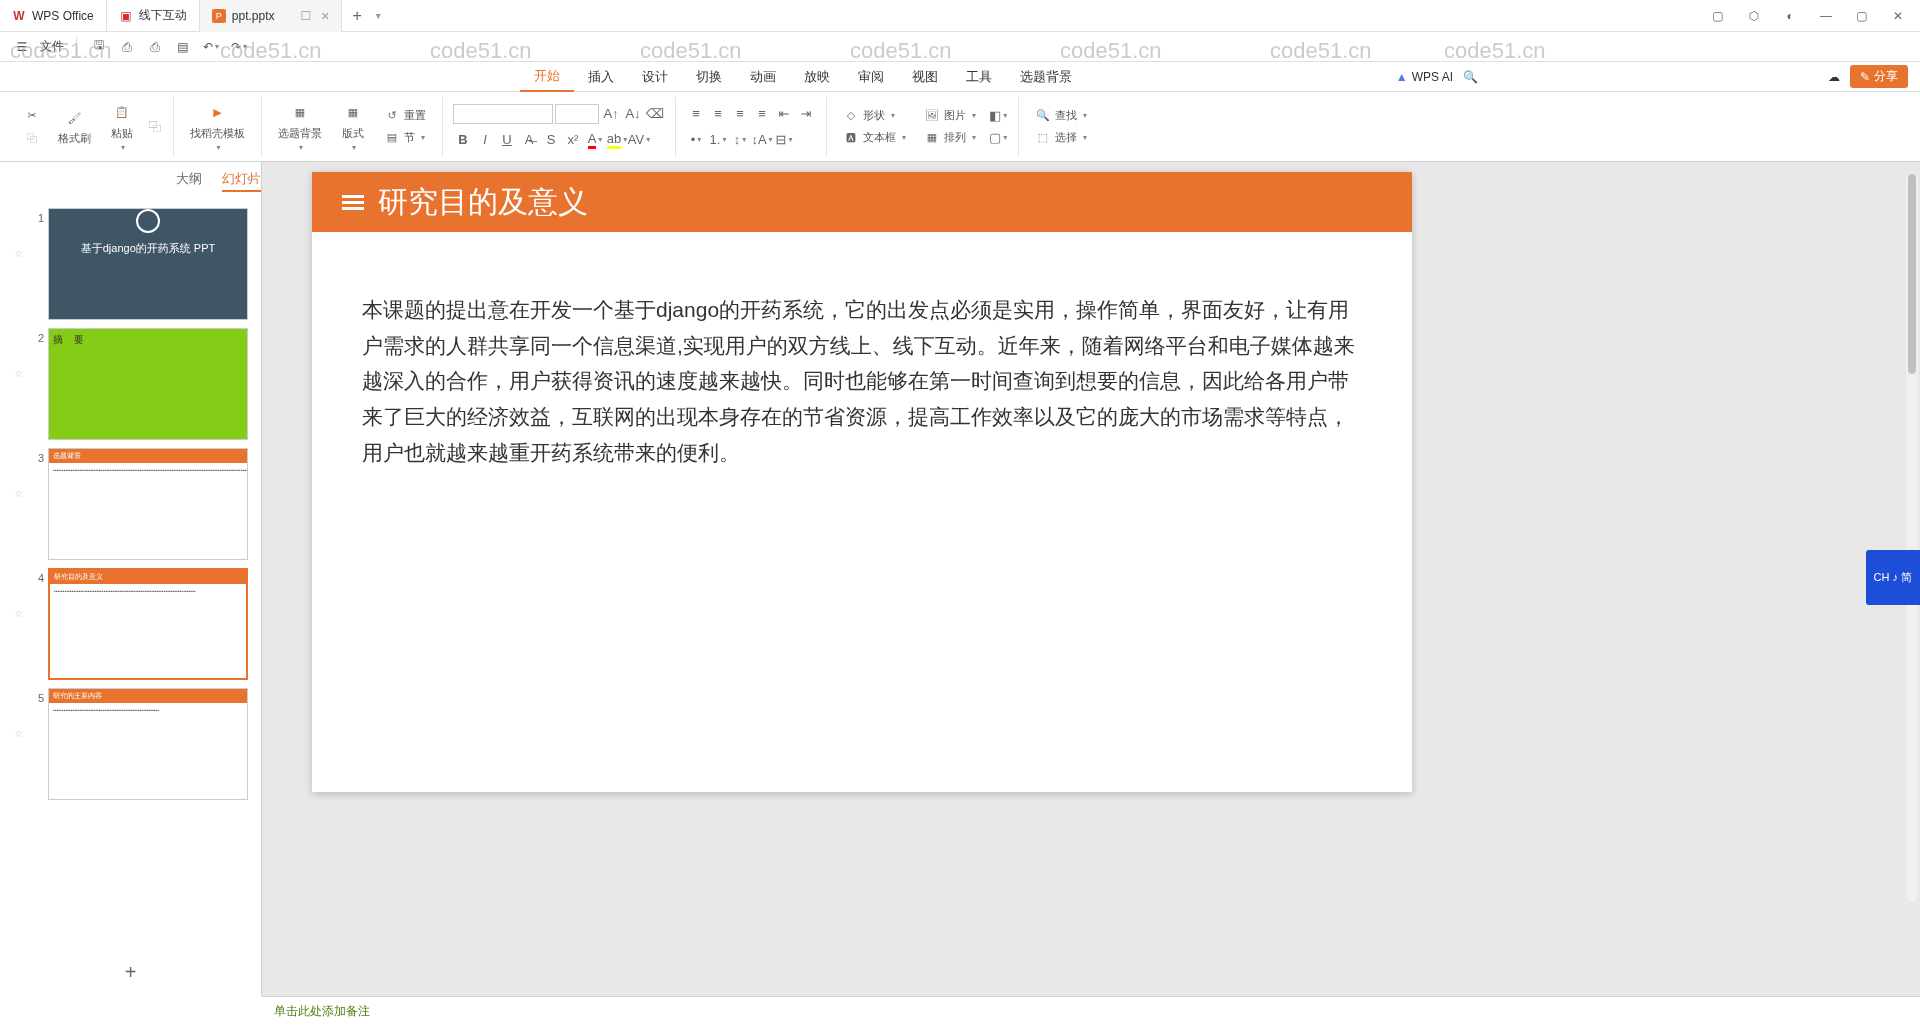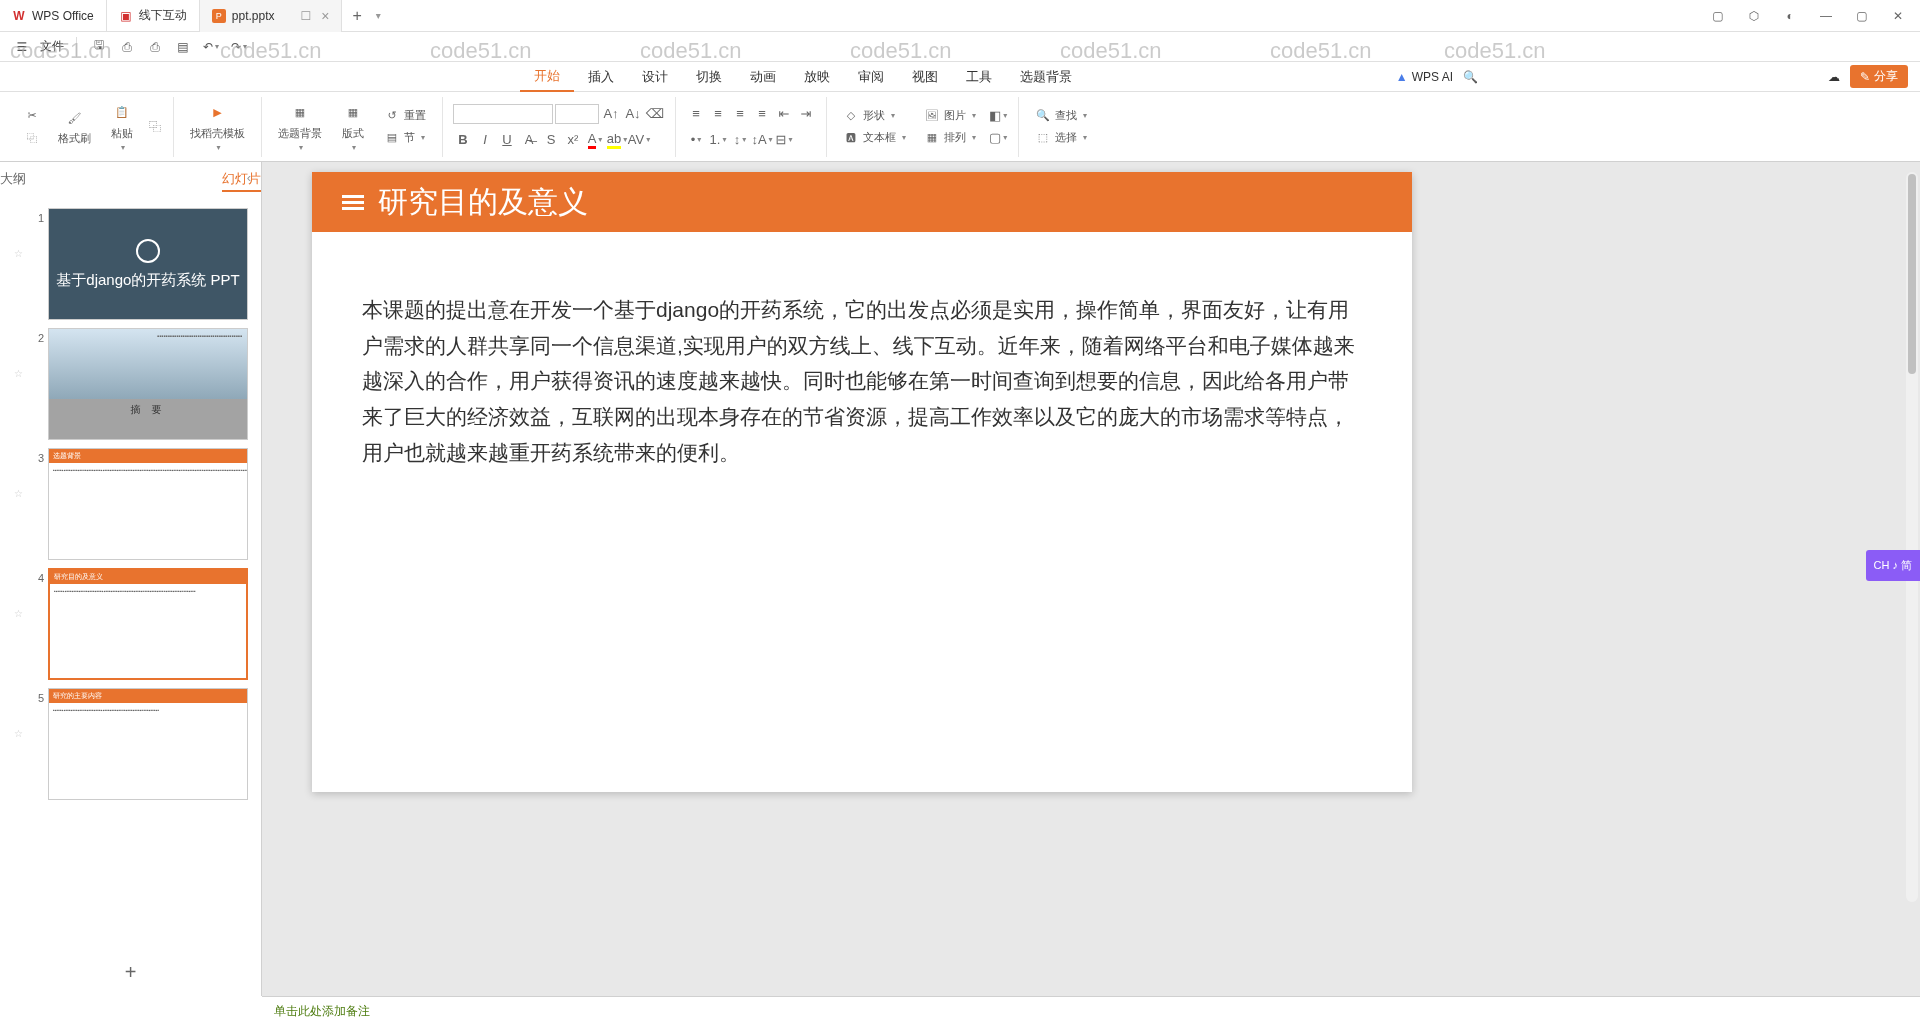--- a/index.html
+++ b/index.html
@@ -21,53 +21,53 @@
 .share-btn{background:#e8732e;color:#fff;padding:3px 10px;border-radius:3px;font-size:12px;display:flex;align-items:center;gap:4px}
 .ribbon{height:70px;display:flex;align-items:center;padding:0 8px;border-bottom:1px solid #d0d0d0;background:#fff}
 .ribbon-group{display:flex;align-items:center;height:60px;padding:0 10px;border-right:1px solid #e5e5e5;gap:6px}
 .ribbon-btn{display:flex;flex-direction:column;align-items:center;justify-content:center;gap:2px;padding:4px 6px;color:#555;font-size:11px;cursor:pointer;min-width:38px}
 .ribbon-btn-h{display:flex;align-items:center;gap:4px;padding:2px 6px;color:#555;font-size:11px;cursor:pointer}
 .ribbon-icon{width:22px;height:22px;display:flex;align-items:center;justify-content:center;color:#666}
 .ribbon-icon-sm{width:16px;height:16px;display:flex;align-items:center;justify-content:center;color:#666}
 .ribbon-stack{display:flex;flex-direction:column;gap:2px}
 .content{display:flex;height:calc(100% - 192px)}
 .sidebar{width:262px;border-right:1px solid #d0d0d0;display:flex;flex-direction:column;background:#fff}
-.sidebar-tabs{display:flex;justify-content:space-between;gap:20px;padding:8px 0;font-size:13px;position:relative}
+.sidebar-tabs{display:flex;justify-content:flex-end;gap:20px;padding:8px 0;font-size:13px;position:relative}
 .sidebar-tab{color:#666;cursor:pointer}
 .sidebar-tab.active{color:#e8732e;border-bottom:2px solid #e8732e;padding-bottom:2px}
 .collapse-btn{position:absolute;right:10px;color:#999;cursor:pointer}
 .thumbs{flex:1;overflow-y:auto;padding:4px 0}
 .thumb-row{display:flex;align-items:flex-start;padding:4px 4px 4px 14px;gap:4px}
 .thumb-num{width:14px;font-size:11px;color:#666;text-align:right;padding-top:4px}
 .thumb-star{width:12px;color:#ccc;font-size:10px;padding-top:40px}
 .thumb{width:200px;height:112px;border:1px solid #ccc;background:#fff;cursor:pointer;position:relative;overflow:hidden}
 .thumb.selected{border:2px solid #e8732e}
 .thumb-add{display:flex;justify-content:center;padding:12px 0;font-size:20px;color:#666;cursor:pointer}
-.t1{background:#3f5666;color:#fff;display:flex;flex-direction:column;align-items:center;justify-content:center;font-size:15px}
+.t1{background:#3f5666;color:#fff;display:flex;flex-direction:column;align-items:center;font-size:11px}
 .bulb{width:24px;height:24px;border:2px solid #fff;border-radius:50%;margin-bottom:8px;position:relative}
-.t2{background:#a3a3a3;display:flex;flex-direction:column}
+.t2{background:#84cc16;display:flex;flex-direction:row}
 .t2-img{height:70px;background:linear-gradient(to bottom,#d4e4f0,#8fa8b8);position:relative}
 .t2-txt{font-size:6px;color:#666;padding:2px;line-height:1.2}
 .t2-title{text-align:center;font-size:10px;padding:4px;letter-spacing:4px}
 .t3,.t4,.t5{background:#fff}
 .thead{height:14px;background:#e8732e;color:#fff;font-size:7px;display:flex;align-items:center;padding:0 4px}
 .tbody{padding:4px;font-size:5px;color:#666;line-height:1.3}
 .main{flex:1;background:#e8e8e8;position:relative;overflow:hidden}
 .slide{position:absolute;left:50px;top:10px;width:1100px;height:620px;background:#fff;box-shadow:0 2px 8px rgba(0,0,0,.2)}
 .slide-header{height:60px;background:#e8732e;display:flex;align-items:center;padding:0 30px;gap:14px}
 .slide-header-icon{display:flex;flex-direction:column;gap:3px}
 .slide-header-icon span{width:22px;height:3px;background:#fff}
 .slide-title{color:#fff;font-size:30px;font-weight:500}
 .slide-body{padding:60px 50px;font-size:21px;line-height:1.7;color:#333}
 .watermark{position:absolute;left:50%;transform:translateX(-50%);top:395px;color:#d23030;font-size:30px;font-family:monospace,"Microsoft YaHei"}
 .scrollbar-v{position:absolute;right:2px;top:10px;width:12px;height:730px;background:#f0f0f0;border-radius:6px}
 .scrollbar-v::after{content:"";position:absolute;left:2px;top:2px;width:8px;height:200px;background:#c0c0c0;border-radius:4px}
 .notes{position:absolute;bottom:0;left:262px;right:0;height:30px;border-top:1px solid #d0d0d0;background:#fff;padding:6px 12px;color:#4d7c0f;font-size:12px}
 .wmark{position:absolute;color:#aaa;font-size:22px;pointer-events:none;opacity:.6}
-.lang-ind{position:absolute;right:0;top:550px;background:#8b5cf6;color:#fff;padding:8px 8px;font-size:11px;border-radius:3px 0 0 3px}
+.lang-ind{position:absolute;right:0;top:550px;background:#1d4ed8;color:#fff;padding:20px 8px;font-size:11px;border-radius:3px 0 0 3px}
 .format-btn{width:20px;height:20px;display:flex;align-items:center;justify-content:center;color:#666;cursor:pointer;font-size:13px}
 .caret{font-size:8px;color:#888;margin-left:2px}
 .sep{width:1px;height:20px;background:#ddd;margin:0 4px}
 </style>
 </head>
 <body>
 
 <div class="titlebar">
   <div class="tab">
     <span class="tab-icon" style="color:#d23030;font-weight:bold">W</span>

